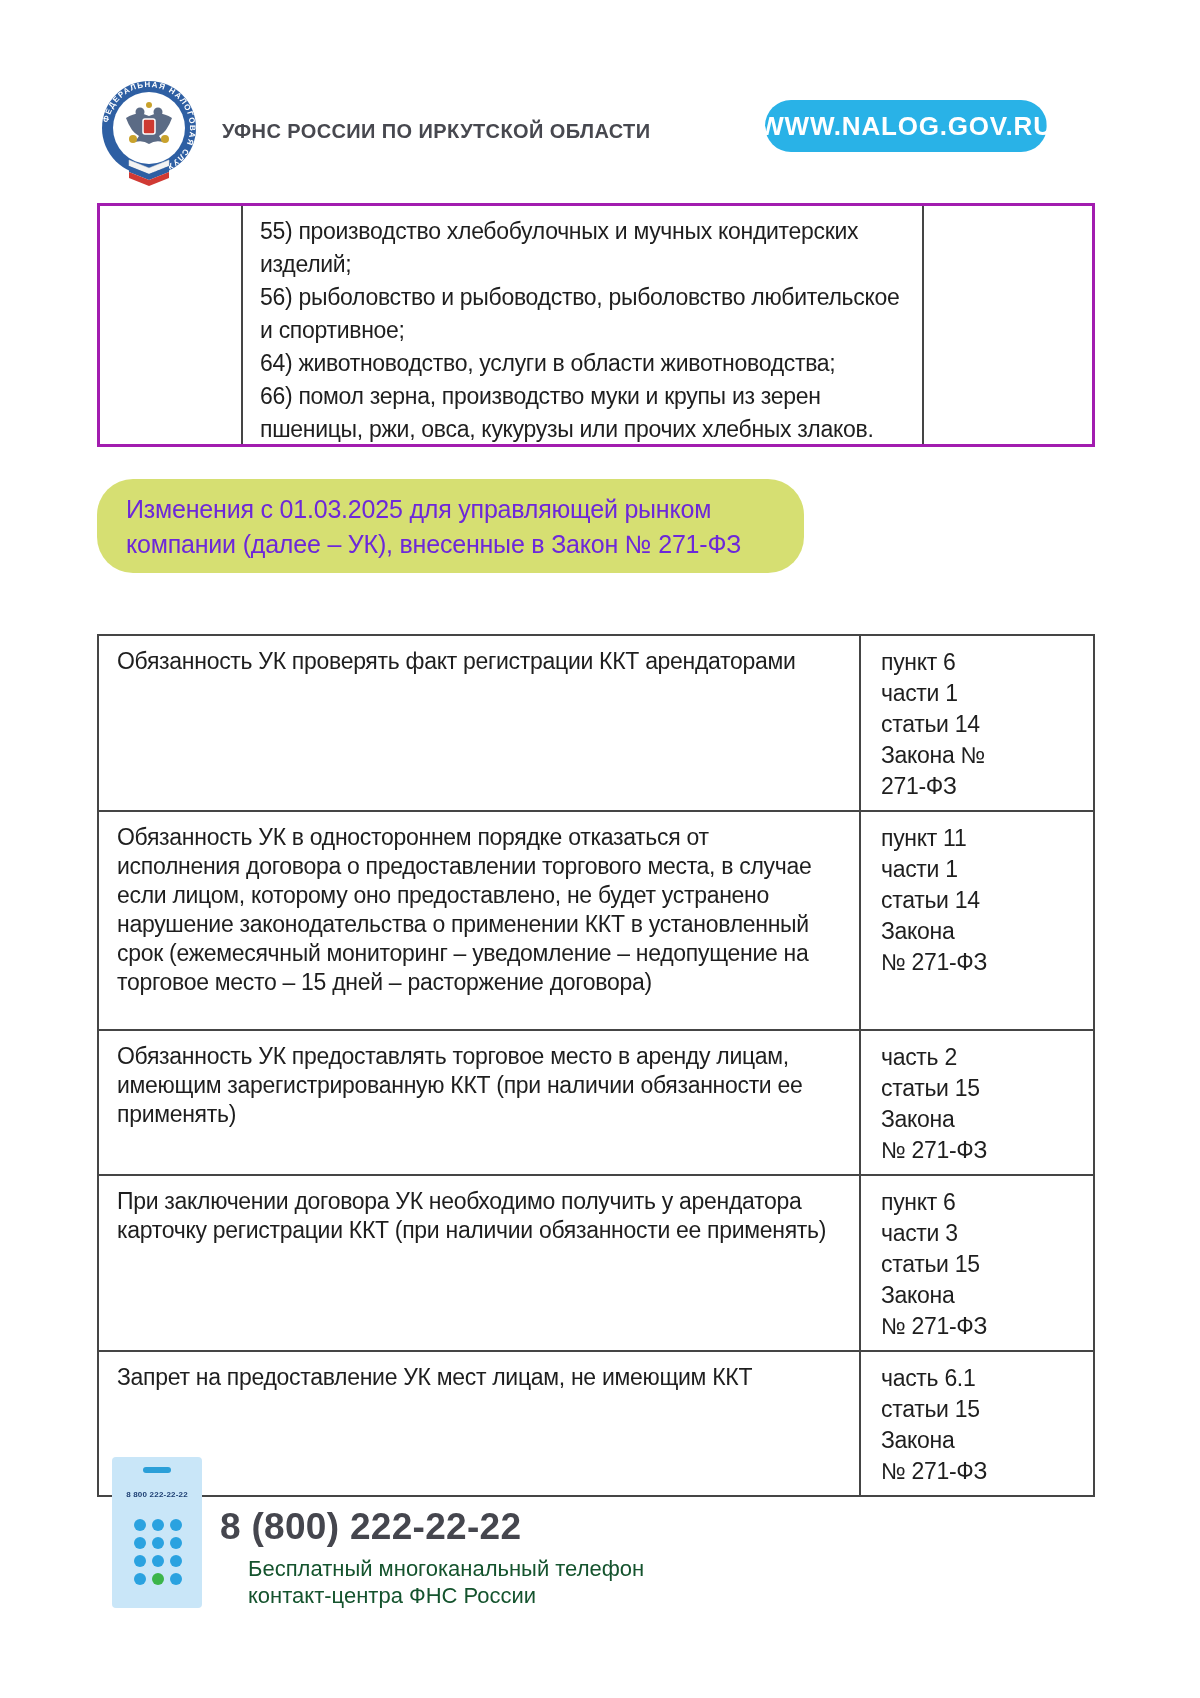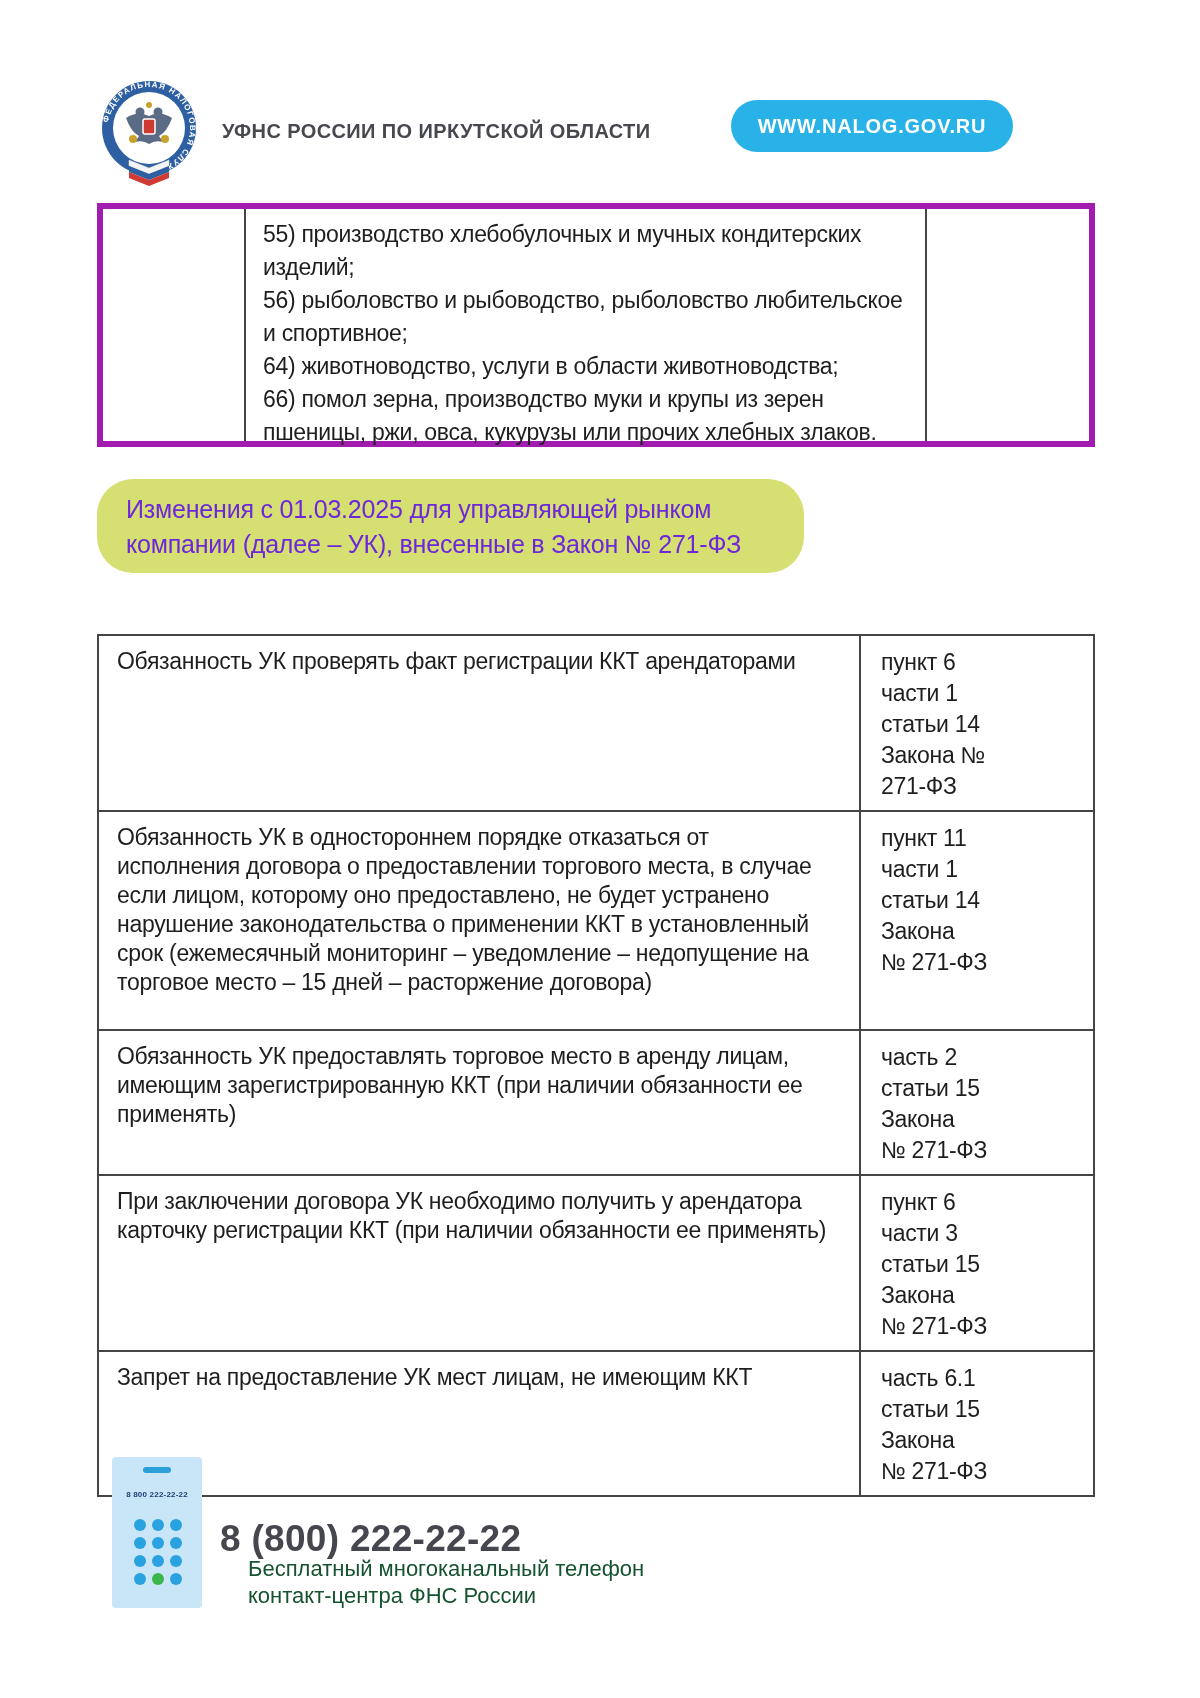--- a/index.html
+++ b/index.html
@@ -22,40 +22,40 @@
   .org-title {
     position: absolute;
     left: 222px; top: 120px;
     font-size: 20px;
     font-weight: bold;
     color: #47484f;
     letter-spacing: 0.4px;
   }
   .site-btn {
     position: absolute;
-    left: 731px; top: 100px;
+    left: 765px; top: 100px;
     width: 282px; height: 52px;
     background: #29b2e7;
     border-radius: 26px;
     color: #ffffff;
-    font-size: 20px;
+    font-size: 26px;
     font-weight: bold;
     letter-spacing: 0.8px;
     display: flex;
     align-items: center;
     justify-content: center;
     cursor: pointer;
   }
 
   
   .ttable {
     position: absolute;
     left: 97px; top: 203px;
     width: 998px; height: 244px;
-    border: 6px solid #a21caf;
+    border: 3px solid #a21caf;
     display: flex;
   }
   .tc1 { width: 141px; }
   .tc2 {
     width: 683px;
     border-left: 2px solid #454545;
     border-right: 2px solid #454545;
     padding: 9px 16px 8px 17px;
   }
   .tc3 { flex: 1; }
@@ -155,21 +155,20 @@
     background: #2aa2e0;
   }
   .dot.green { background: #3cb54a; }
   .phone-number {
     position: absolute;
     left: 220px; top: 1506px;
     font-size: 37px;
     font-weight: bold;
     color: #45464e;
     letter-spacing: 0.3px;
-    margin-top: 12px;
   }
   .phone-desc {
     position: absolute;
     left: 222px; top: 1555px;
     font-size: 22px;
     line-height: 27px;
     color: #14532d;
     white-space: pre-line;
     margin-left: 26px;
   }

